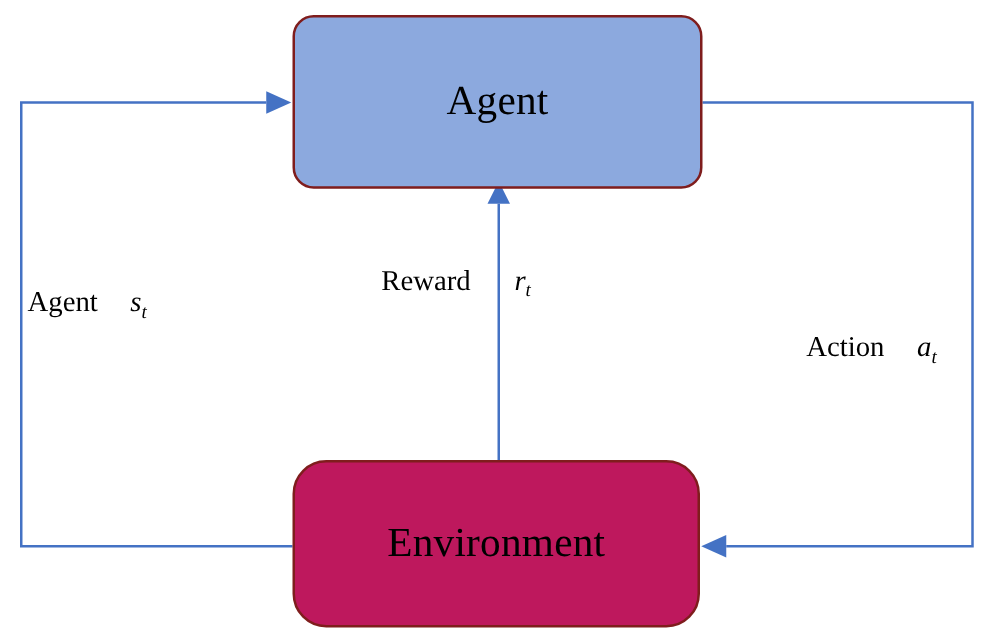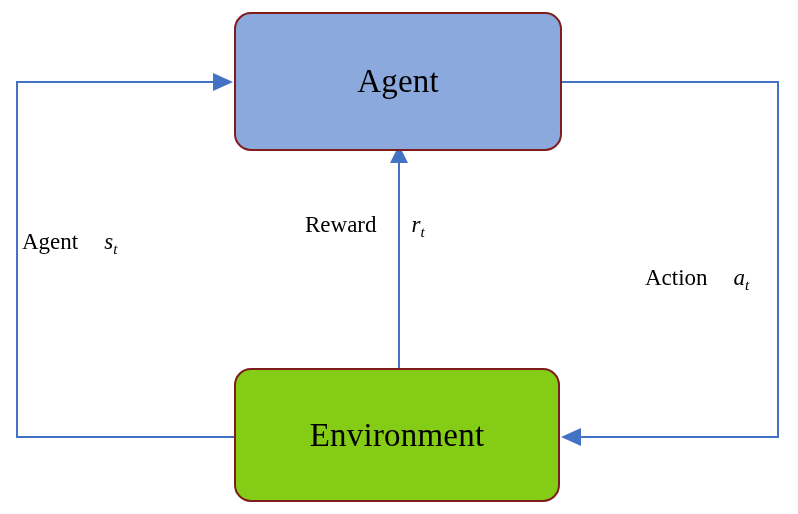--- a/index.html
+++ b/index.html
@@ -47,21 +47,22 @@
     top: 12px;
     width: 328px;
     height: 139px;
     background: #8CA9DE;
   }
   #node-environment {
     left: 234px;
     top: 368px;
     width: 326px;
     height: 134px;
-    background: #84cc16;
+    background: #be185d;
+    border-radius: 27px;
   }
   .edge-label {
     position: absolute;
     font-size: 23px;
     color: #000000;
     white-space: nowrap;
     z-index: 4;
     line-height: 1;
   }
   #label-state  { left: 22px;  top: 230px; }

